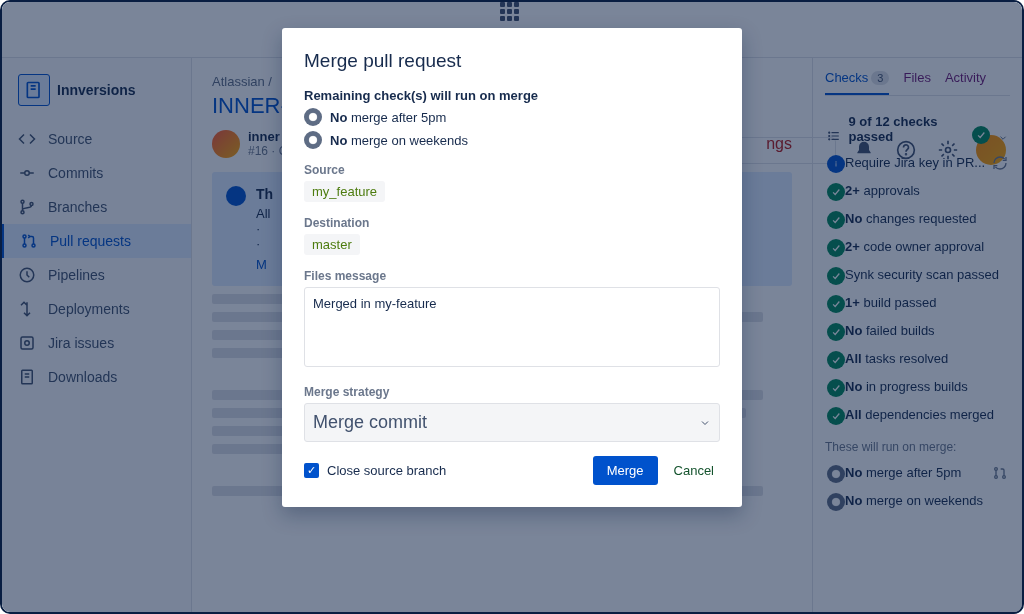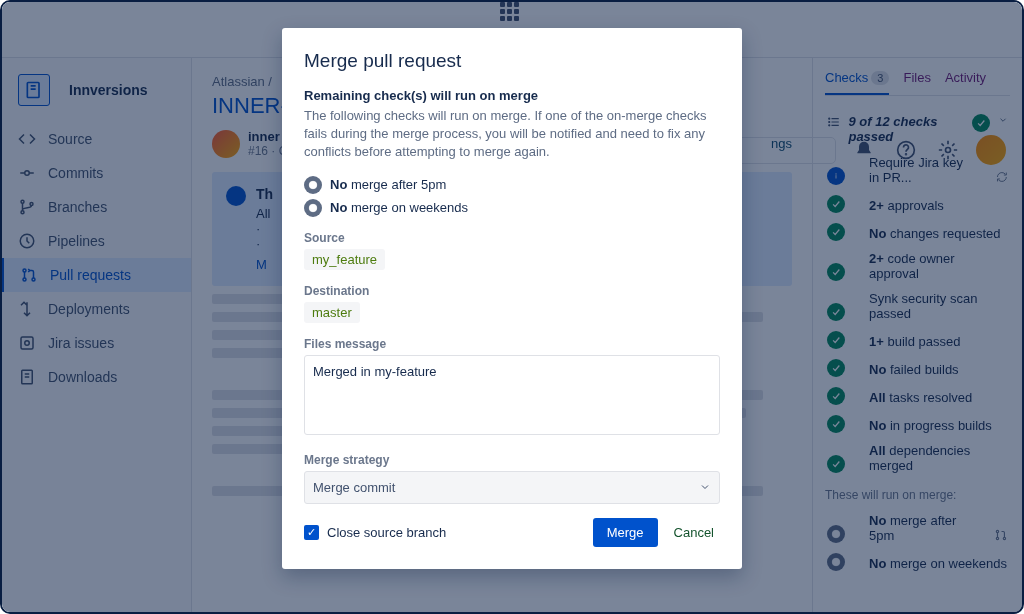--- a/index.html
+++ b/index.html
@@ -14,21 +14,21 @@
 .nav-links { display: flex; gap: 14px; font-size: 14px; color: #42526e; margin-left: 12px; }
 .nav-links span { cursor: pointer; }
 .create-btn { background: #0052cc; color: #fff; padding: 6px 12px; border-radius: 3px; font-size: 14px; font-weight: 500; margin-left: 10px; }
 .topnav-right { margin-left: auto; display: flex; align-items: center; gap: 14px; }
 .search-box { border: 1px solid #dfe1e6; border-radius: 5px; padding: 5px 10px; width: 180px; color: #6b778c; font-size: 13px; display: flex; align-items: center; gap: 6px; }
 .icon-btn { width: 28px; height: 28px; display: flex; align-items: center; justify-content: center; color: #42526e; position: relative; }
 .avatar { width: 30px; height: 30px; border-radius: 50%; background: linear-gradient(135deg, #ff8b00, #ffab00); }
 
 .main-layout { display: flex; height: calc(100% - 56px); }
 .sidebar { width: 190px; background: #fafbfc; border-right: 1px solid #dfe1e6; padding: 16px 0; }
-.sidebar-header { display: flex; align-items: center; gap: 19px; padding: 0 16px; margin-bottom: 16px; }
+.sidebar-header { display: flex; align-items: center; gap: 7px; padding: 0 16px; margin-bottom: 16px; }
 .repo-icon { width: 32px; height: 32px; background: #deebff; border: 1px solid #0052cc; border-radius: 3px; display: flex; align-items: center; justify-content: center; }
 .repo-icon svg { width: 20px; height: 20px; }
 .repo-name { font-weight: 600; color: #172b4d; font-size: 14px; }
 .sidebar-item { display: flex; align-items: center; gap: 12px; padding: 8px 16px; color: #42526e; font-size: 14px; cursor: pointer; }
 .sidebar-item.active { background: #deebff; color: #0052cc; border-left: 2px solid #0052cc; }
 .sidebar-item svg { width: 18px; height: 18px; flex-shrink: 0; }
 
 .content { flex: 1; padding: 16px 20px; overflow: hidden; position: relative; }
 .breadcrumb { font-size: 13px; color: #5e6c84; }
 .pr-title { color: #0052cc; font-size: 22px; font-weight: 500; margin-top: 4px; }
@@ -38,40 +38,40 @@
 .pr-sub { font-size: 12px; color: #6b778c; }
 .info-box { background: #deebff; border-radius: 3px; padding: 14px; margin-top: 14px; display: flex; gap: 10px; }
 .info-icon { width: 20px; height: 20px; background: #0052cc; border-radius: 50%; flex-shrink: 0; }
 .placeholder { background: #dfe1e6; height: 10px; border-radius: 2px; margin: 8px 0; }
 
 .right-panel { width: 210px; border-left: 1px solid #dfe1e6; padding: 12px; overflow-y: auto; }
 .right-tabs { display: flex; gap: 14px; border-bottom: 1px solid #dfe1e6; font-size: 13px; margin-bottom: 12px; }
 .right-tab { padding-bottom: 8px; color: #701a75; cursor: pointer; }
 .right-tab.active { color: #0052cc; border-bottom: 2px solid #0052cc; font-weight: 500; }
 .badge { background: #dfe1e6; border-radius: 8px; padding: 1px 6px; font-size: 11px; margin-left: 3px; color: #42526e; }
-.checks-summary { display: flex; align-items: flex-start; gap: 8px; font-size: 13px; font-weight: 600; color: #172b4d; padding: 6px 2px; font-style: italic; }
-.check-item { display: flex; align-items: flex-end; gap: 24px; padding: 5px 2px; font-size: 13px; color: #172b4d; }
+.checks-summary { display: flex; align-items: flex-end; gap: 8px; font-size: 13px; font-weight: 600; color: #172b4d; padding: 6px 2px; }
+.check-item { display: flex; align-items: flex-start; gap: 0; padding: 5px 2px; font-size: 13px; color: #172b4d; }
 .check-icon { width: 18px; height: 18px; border-radius: 50%; display: flex; align-items: center; justify-content: center; flex-shrink: 0; }
 .check-icon.pass { background: #00875a; }
 .check-icon.info { background: #0052cc; }
 .check-icon.time { background: #5e6c84; }
 .check-icon svg { width: 10px; height: 10px; fill: #fff; }
 .on-merge-label { font-size: 12px; color: #6b778c; margin: 10px 0 6px; }
 .right-action-icon { margin-left: auto; color: #6b778c; }
 
 .modal-overlay { position: absolute; inset: 0; background: rgba(9, 30, 66, 0.54); display: flex; justify-content: center; align-items: flex-start; }
 .modal { background: #fff; border-radius: 3px; width: 460px; margin-top: 26px; padding: 22px; box-shadow: 0 8px 20px rgba(9,30,66,0.3); }
 .modal h2 { font-size: 19px; font-weight: 500; color: #172b4d; margin-bottom: 16px; }
 .modal-warn-title { font-size: 13px; font-weight: 600; color: #172b4d; margin-bottom: 4px; }
 .modal-warn-text { font-size: 13px; color: #5e6c84; line-height: 1.4; margin-bottom: 14px; }
 .modal-check { display: flex; align-items: center; gap: 8px; font-size: 13px; color: #172b4d; margin: 5px 0; }
 .modal-field-label { font-size: 12px; font-weight: 600; color: #6b778c; margin-top: 14px; margin-bottom: 4px; }
 .tag { background: #f4f5f7; border-radius: 3px; padding: 3px 8px; font-size: 13px; color: #4d7c0f; display: inline-block; }
 .commit-msg { width: 100%; min-height: 80px; border: 1px solid #dfe1e6; border-radius: 3px; padding: 8px; font-size: 13px; color: #172b4d; resize: none; font-family: inherit; }
-.merge-select { width: 100%; border: 1px solid #dfe1e6; background: #f4f5f7; border-radius: 3px; padding: 8px; font-size: 13px; color: #42526e; display: flex; justify-content: space-between; align-items: center; }
+.merge-select { width: 100%; border: 1px solid #dfe1e6; background: #f4f5f7; border-radius: 3px; padding: 8px; font-size: 18px; color: #42526e; display: flex; justify-content: space-between; align-items: center; }
 .modal-footer { display: flex; align-items: center; margin-top: 14px; }
 .checkbox { width: 15px; height: 15px; background: #0052cc; border-radius: 2px; margin-right: 8px; display: flex; align-items: center; justify-content: center; }
 .checkbox::after { content: "✓"; color: #fff; font-size: 11px; }
 .modal-footer-label { font-size: 13px; color: #172b4d; }
 .modal-buttons { margin-left: auto; display: flex; gap: 10px; }
 .btn-primary { background: #0052cc; color: #fff; padding: 7px 14px; border-radius: 3px; font-size: 13px; font-weight: 500; cursor: pointer; }
 .btn-link { color: #14532d; font-size: 13px; padding: 7px 6px; cursor: pointer; }
 </style>
 </head>
 <body>
@@ -158,36 +158,36 @@
       </div>
     <div class="sidebar-item">
         <svg viewBox="0 0 24 24" fill="none" stroke="currentColor" stroke-width="2">
           <circle cx="6" cy="5" r="2"></circle>
           <circle cx="6" cy="19" r="2"></circle>
           <circle cx="18" cy="8" r="2"></circle>
           <path d="M6 7v10M18 10c0 4-8 2-12 5"></path>
         </svg>
         <span>Branches</span>
       </div>
-    <div class="sidebar-item">
-        <svg viewBox="0 0 24 24" fill="none" stroke="currentColor" stroke-width="2">
-          <circle cx="12" cy="12" r="9"></circle>
-          <polyline points="12 7 12 12 15 15"></polyline>
-        </svg>
-        <span>Pipelines</span>
-      </div>
     <div class="sidebar-item active">
         <svg viewBox="0 0 24 24" fill="none" stroke="currentColor" stroke-width="2">
           <circle cx="6" cy="6" r="2"></circle>
           <circle cx="6" cy="18" r="2"></circle>
           <circle cx="18" cy="18" r="2"></circle>
           <path d="M6 8v8M13 6h3a2 2 0 012 2v8"></path>
           <polyline points="11 4 13 6 11 8"></polyline>
         </svg>
         <span>Pull requests</span>
+      </div>
+    <div class="sidebar-item">
+        <svg viewBox="0 0 24 24" fill="none" stroke="currentColor" stroke-width="2">
+          <circle cx="12" cy="12" r="9"></circle>
+          <polyline points="12 7 12 12 15 15"></polyline>
+        </svg>
+        <span>Pipelines</span>
       </div>
     <div class="sidebar-item">
         <svg viewBox="0 0 24 24" fill="none" stroke="currentColor" stroke-width="2">
           <path d="M8 17l4 4 4-4M12 3v18M4 7l4-4 4 4"></path>
         </svg>
         <span>Deployments</span>
       </div>
     <div class="sidebar-item">
         <svg viewBox="0 0 24 24" fill="none" stroke="currentColor" stroke-width="2">
           <rect x="4" y="4" width="16" height="16" rx="2"></rect>
@@ -207,21 +207,21 @@
 
   <div class="content">
     <div class="breadcrumb">Atlassian  /</div>
     <div class="pr-title">INNER-</div>
     <div class="pr-meta">
       <div class="pr-avatar"></div>
       <div>
         <div class="pr-author">inner</div>
         <div class="pr-sub">#16 · O</div>
       </div>
-      <span style="margin-left:auto;font-size:13px;color:#0c4a6e">ngs</span>
+      <span style="margin-left:auto;font-size:16px;color:#b91c1c">ngs</span>
     </div>
     <div class="info-box">
       <div class="info-icon"></div>
       <div style="flex:1">
         <div style="font-weight:600;font-size:14px;color:#172b4d">Th</div>
         <div style="font-size:13px;color:#172b4d;margin-top:4px">All</div>
         <div style="font-size:13px;color:#172b4d">·</div>
         <div style="font-size:13px;color:#172b4d">·</div>
         <div style="font-size:13px;color:#0052cc;margin-top:6px">M</div>
       </div>
@@ -379,21 +379,20 @@
           <span><b>No</b> merge on weekends</span>
         </div>
       </div>
   </div>
 </div>
 
 <div class="modal-overlay">
   <div class="modal">
     <h2>Merge pull request</h2>
     <div class="modal-warn-title">Remaining check(s) will run on merge</div>
-    <div class="modal-warn-text">The following checks will run on merge. If one of the on-merge checks fails during the merge process, you will be notified and need to fix any conflicts before attempting to merge again.</div>
     <div id="modal-checks">
         <div class="modal-check">
           <span class="check-icon time">
             <svg viewBox="0 0 24 24" fill="none" stroke="#fff" stroke-width="2">
               <circle cx="12" cy="12" r="9"></circle>
               <polyline points="12 7 12 12 15 14"></polyline>
             </svg>
           </span>
           <span><b>No</b> merge after 5pm</span>
         </div>

